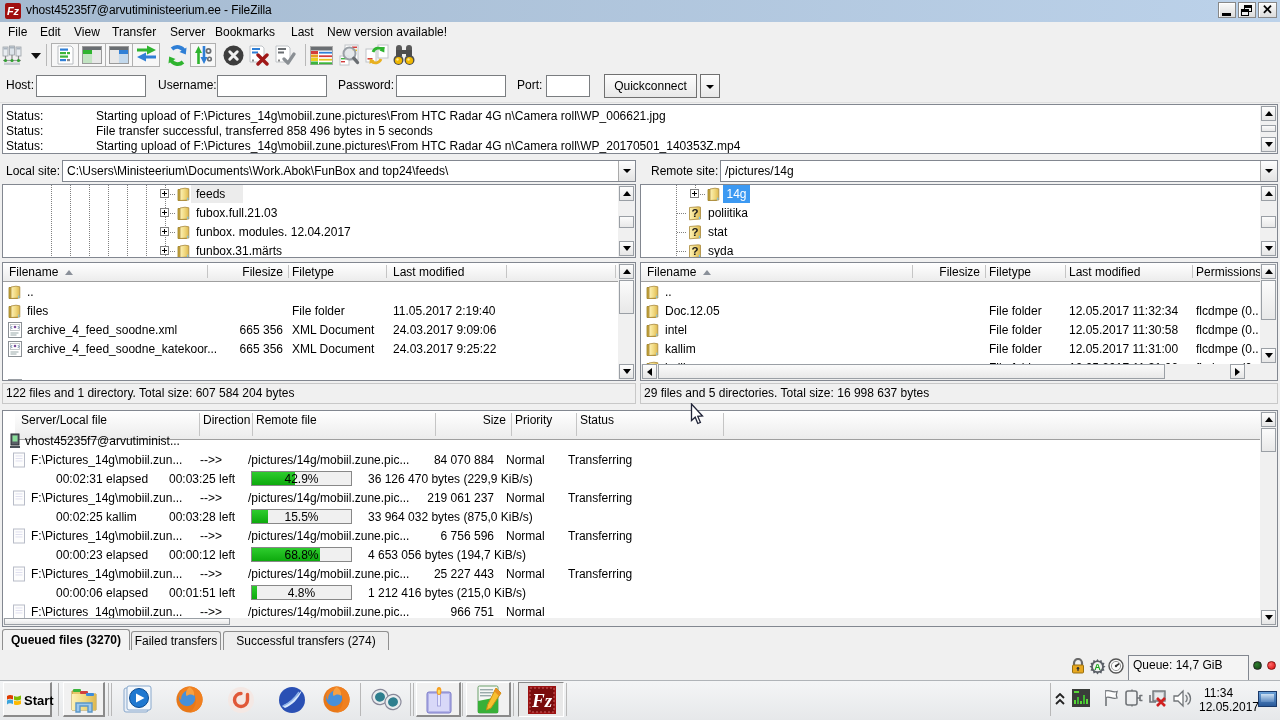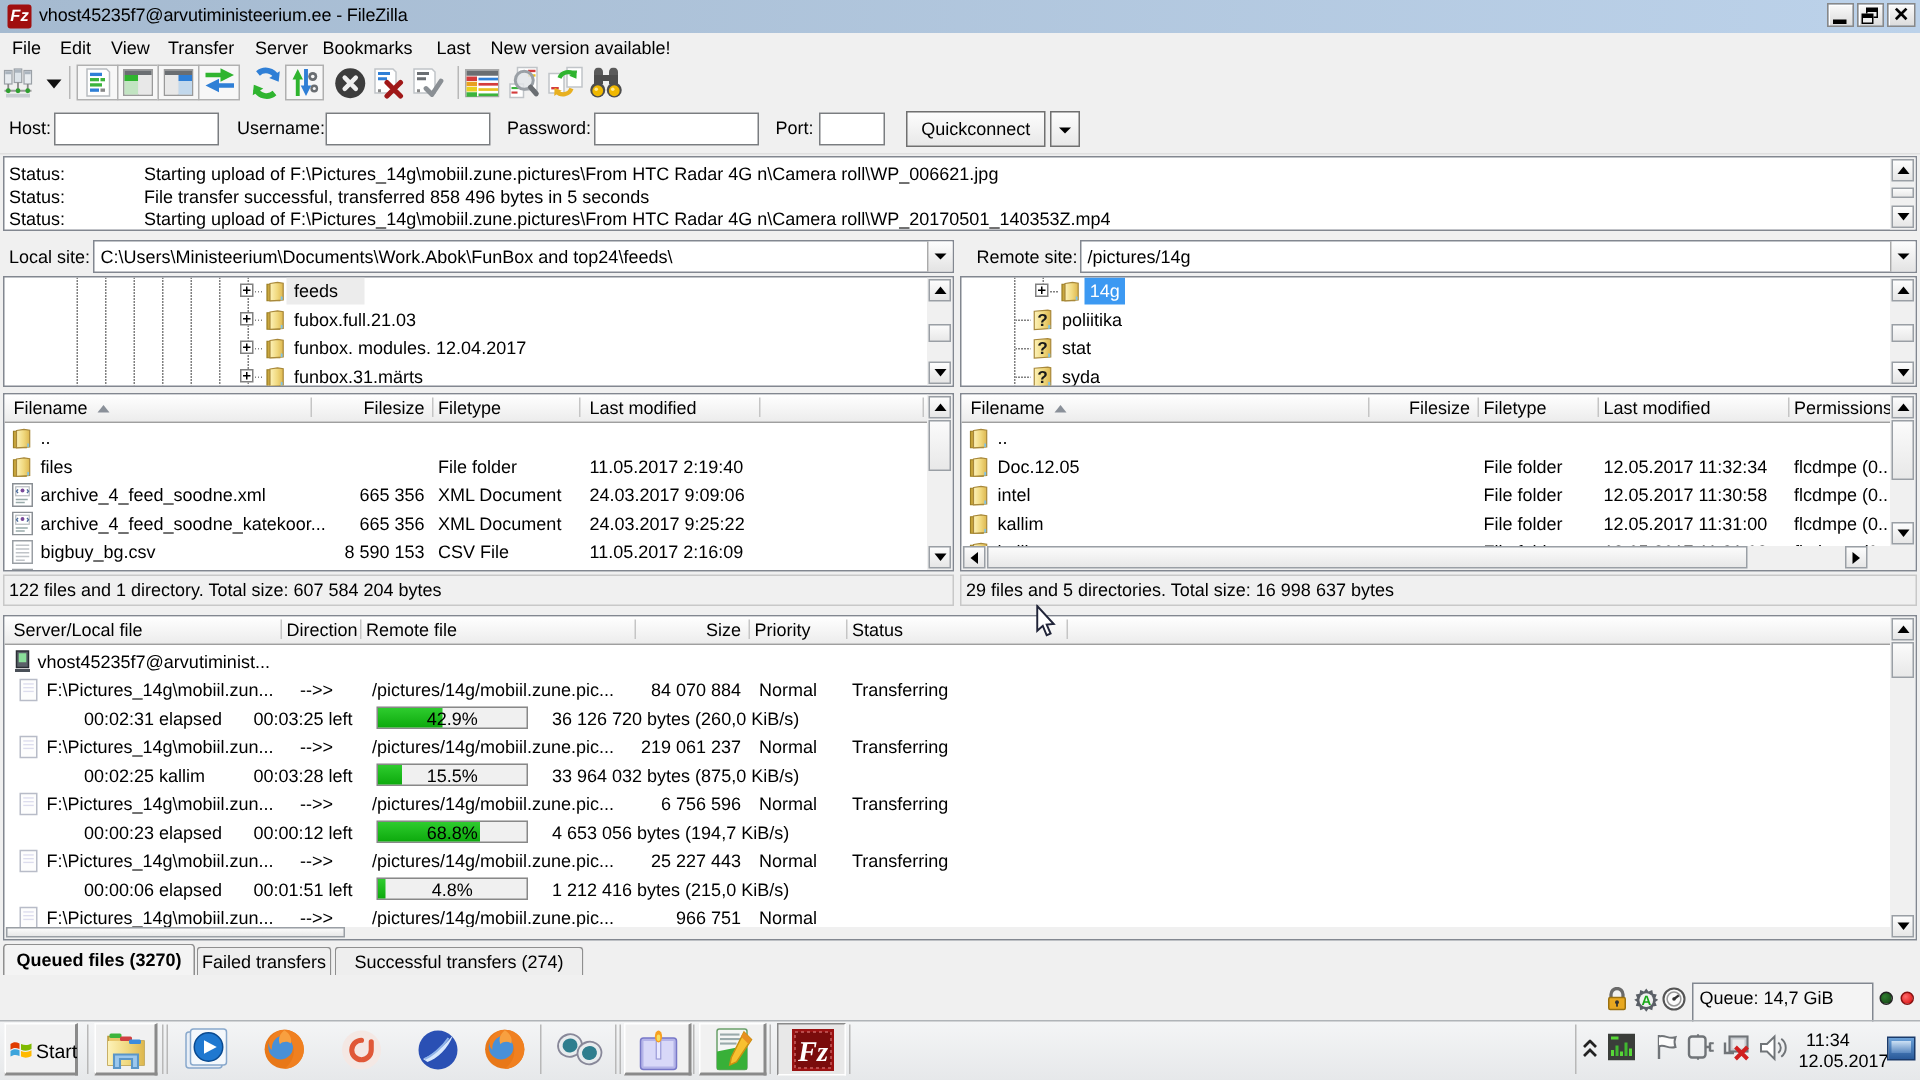--- a/index.html
+++ b/index.html
@@ -430,29 +430,20 @@
   </div>
   <div class="row" style="top:77px">
     <svg class="abs" style="left:4px;top:1px" width="16" height="16">
         <use href="#xmldoc"></use>
       </svg>
     <span class="abs" style="left:24px;top:0">archive_4_feed_soodne_katekoor...</span>
     <span class="abs" style="left:204px;top:0;width:76px;text-align:right">665 356</span>
     <span class="abs" style="left:289px;top:0">XML Document</span>
     <span class="abs" style="left:390px;top:0">24.03.2017 9:25:22</span>
   </div>
-  <div class="row" style="top:96px">
-    <svg class="abs" style="left:4px;top:1px" width="16" height="16">
-        <use href="#csvdoc"></use>
-      </svg>
-    <span class="abs" style="left:24px;top:0">bigbuy_bg.csv</span>
-    <span class="abs" style="left:204px;top:0;width:76px;text-align:right">8 590 153</span>
-    <span class="abs" style="left:289px;top:0">CSV File</span>
-    <span class="abs" style="left:390px;top:0">11.05.2017 2:16:09</span>
-  </div>
   <div class="row" style="top:115px">
     <svg class="abs" style="left:4px;top:1px" width="16" height="16">
         <use href="#csvdoc"></use>
       </svg>
   </div>
   <div class="sb" style="right:0;top:0;width:17px;height:117px">
     <div class="sbtn" style="left:1px;top:1px;width:15px;height:15px">
         <span class="tri" style="border-left:4px solid transparent;border-right:4px solid transparent;border-bottom:5px solid #000"></span>
       </div>
     <div class="thumb" style="left:1px;top:17px;width:15px;height:34px"></div>
@@ -533,21 +524,21 @@
     <div class="sbtn" style="left:1px;bottom:17px;width:15px;height:15px">
         <span class="tri" style="border-left:4px solid transparent;border-right:4px solid transparent;border-top:5px solid #000"></span>
       </div>
   </div>
 </div>
 
 <div class="abs" style="left:2px;top:383px;width:634px;height:21px;background:#f0f0f0;border:1px solid #c8c8c8;line-height:19px"><span style="padding-left:3px">122 files and 1 directory. Total size: 607 584 204 bytes</span></div>
 <div class="abs" style="left:640px;top:383px;width:638px;height:21px;background:#f0f0f0;border:1px solid #c8c8c8;line-height:19px"><span style="padding-left:3px">29 files and 5 directories. Total size: 16 998 637 bytes</span></div>
 
 <div class="abs sunken" id="queue" style="left:2px;top:410px;width:1276px;height:217px;overflow:hidden">
-  <div class="abs hdr" style="left:0;top:0;width:1257px;height:19px">
+  <div class="abs hdr" style="left:12px;top:0;width:1257px;height:29px">
     <span class="abs" style="left:6px;top:2px">Server/Local file</span>
     <span class="abs" style="left:188px;top:2px">Direction</span>
     <span class="abs" style="left:241px;top:2px">Remote file</span>
     <span class="abs" style="left:421px;top:2px;width:70px;text-align:right">Size</span>
     <span class="abs" style="left:500px;top:2px">Priority</span>
     <span class="abs" style="left:565px;top:2px">Status</span>
     <div class="hsep" style="left:184px"></div>
       <div class="hsep" style="left:237px"></div>
       <div class="hsep" style="left:420px"></div>
       <div class="hsep" style="left:496px"></div>
@@ -571,21 +562,21 @@
     <span class="abs" style="left:503px;top:0">Normal</span>
     <span class="abs" style="left:565px;top:0">Transferring</span>
   </div>
   <div class="row" style="top:59px">
     <span class="abs" style="left:53px;top:0">00:02:31 elapsed</span>
     <span class="abs" style="left:166px;top:0">00:03:25 left</span>
     <div class="abs" style="left:248px;top:1px;width:101px;height:15px;border:1px solid #888;background:#f0f0f0">
       <div class="abs" style="left:0;top:0;width:43px;height:13px;background:linear-gradient(#2ecc2e,#0daa0d)"></div>
       <span class="abs" style="left:0;top:0;width:99px;line-height:14px;text-align:center">42.9%</span>
     </div>
-    <span class="abs" style="left:365px;top:0">36 126 720 bytes (260,0 KiB/s)</span>
+    <span class="abs" style="left:365px;top:0">36 126 470 bytes (229,9 KiB/s)</span>
   </div>
   <div class="row" style="top:78px">
     <svg class="abs" style="left:8px;top:1px" width="16" height="16">
         <use href="#qpage"></use>
       </svg>
     <span class="abs" style="left:28px;top:0">F:\Pictures_14g\mobiil.zun...</span>
     <span class="abs" style="left:197px;top:0">--&gt;&gt;</span>
     <span class="abs" style="left:245px;top:0">/pictures/14g/mobiil.zune.pic...</span>
     <span class="abs" style="left:421px;top:0;width:70px;text-align:right">219 061 237</span>
     <span class="abs" style="left:503px;top:0">Normal</span>
@@ -695,21 +686,21 @@
 
 <div class="abs" id="taskbar" style="left:0;top:680px;width:1280px;height:40px;background:linear-gradient(#f4f5f6,#e6e8ea);border-top:1px solid #b0b4b8">
 
   <div class="abs" style="left:3px;top:1px;width:49px;height:35px;background:#f1f1f1;border:1px solid #fff;border-right:2px solid #8a8a8a;border-bottom:2px solid #8a8a8a">
     <svg class="abs" style="left:2px;top:9px" width="16" height="16" viewBox="0 0 16 16">
       <path d="M1 4 C3 2.6 4.6 2.6 7 3.6 L7 7.4 C4.6 6.4 3 6.4 1 7.8 Z" fill="#e03c00"></path>
       <path d="M8 4 C10.4 5 12.4 5 15 3.6 L15 7.4 C12.4 8.8 10.4 8.8 8 7.8 Z" fill="#7fba00"></path>
       <path d="M1 8.6 C3 7.2 4.6 7.2 7 8.2 L7 12 C4.6 11 3 11 1 12.4 Z" fill="#3ca4dc"></path>
       <path d="M8 8.6 C10.4 9.6 12.4 9.6 15 8.2 L15 12 C12.4 13.4 10.4 13.4 8 12.4 Z" fill="#ffb900"></path>
     </svg>
-    <span class="abs" style="left:20px;top:10px;font-weight:normal;font-size:13px">Start</span>
+    <span class="abs" style="left:20px;top:10px;font-weight:bold;font-size:13px">Start</span>
   </div>
 
   <div class="abs" style="left:58px;top:2px;width:1px;height:33px;background:#b8b8b8"></div>
   <div class="abs" style="left:108px;top:2px;width:1px;height:33px;background:#b8b8b8"></div>
   <div class="abs" style="left:111px;top:2px;width:1px;height:33px;background:#b8b8b8"></div>
   <div class="abs" style="left:360px;top:2px;width:1px;height:33px;background:#b8b8b8"></div>
   <div class="abs" style="left:410px;top:2px;width:1px;height:33px;background:#b8b8b8"></div>
   <div class="abs" style="left:413px;top:2px;width:1px;height:33px;background:#b8b8b8"></div>
   <div class="abs" style="left:462px;top:2px;width:1px;height:33px;background:#b8b8b8"></div>
   <div class="abs" style="left:513px;top:2px;width:1px;height:33px;background:#b8b8b8"></div>

